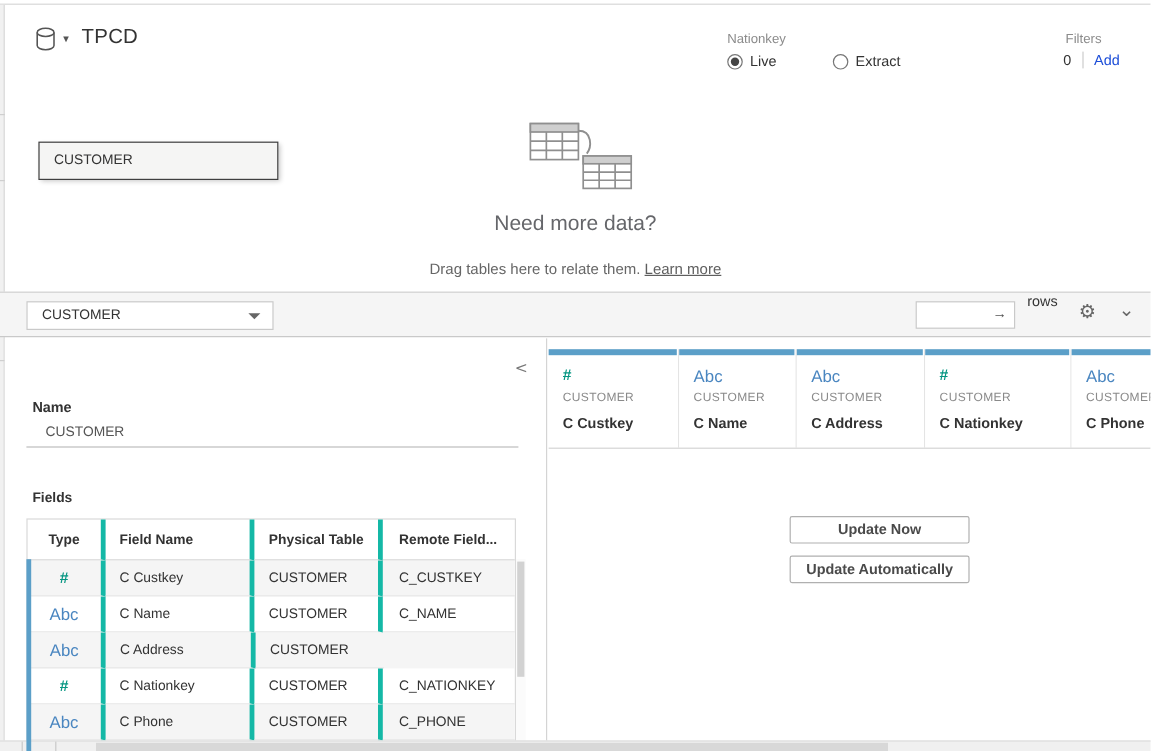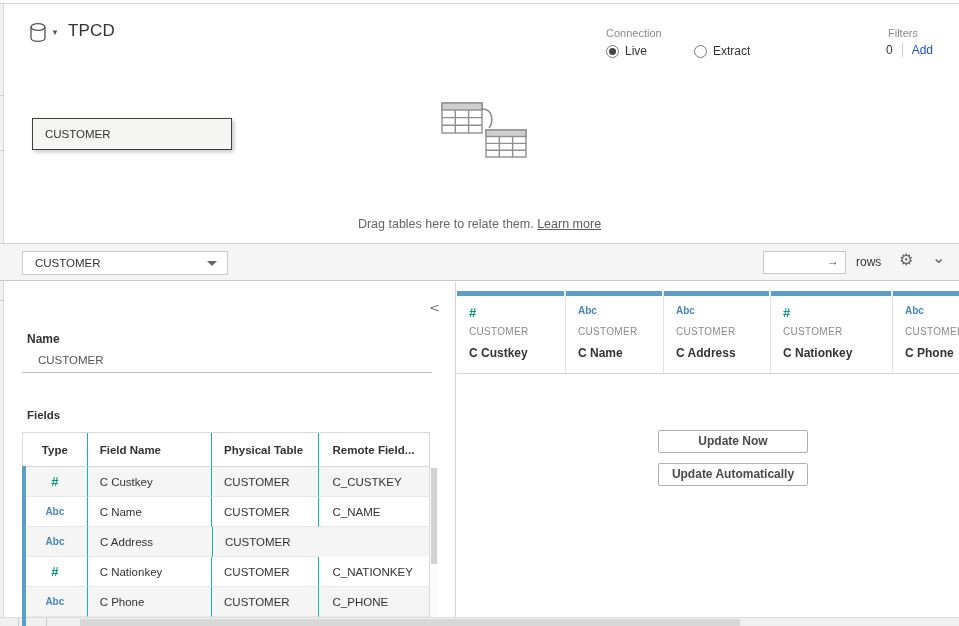--- a/index.html
+++ b/index.html
@@ -44,49 +44,49 @@
     border-top:1px solid #d2d2d2; border-bottom:1px solid #c9c9c9; }
   .table-select { left:22px; top:7px; width:206px; height:24px; background:#fff;
     border:1px solid #c9c9c9; font-size:11.5px; color:#333; line-height:22px;
     padding-left:12px; cursor:pointer; }
   .select-caret { position:absolute; right:10px; top:9px; width:0; height:0;
     border-left:5px solid transparent; border-right:5px solid transparent; border-top:5px solid #666; }
   .rows-input-wrap { left:763px; top:7px; width:83px; height:23px; }
   .rows-input { width:83px; height:23px; border:1px solid #c9c9c9; background:#fff;
     font-size:12px; padding:0 22px 0 6px; font-family:inherit; }
   .rows-arrow { position:absolute; right:7px; top:3px; font-size:12px; color:#555; }
-  .rows-label { left:856px; top:11px; font-size:12px; color:#333; }
+  .rows-label { left:856px; top:0; font-size:12px; color:#333; }
   .gear { left:899px; top:6px; font-size:16px; color:#666; cursor:pointer; }
   .toolbar-chevron { left:932px; top:4px; font-size:16px; color:#666; cursor:pointer; }
 
   
   .left-panel { top:282px; left:4px; width:452px; bottom:0; background:#fff; border-right:1px solid #d4d4d4; }
   .collapse-chevron { left:425px; top:18px; font-size:13px; color:#777; cursor:pointer;
     font-family:"DejaVu Sans",sans-serif; }
   .name-label { left:23px; top:50px; font-size:12px; font-weight:bold; color:#333; }
   .name-value { left:34px; top:72px; font-size:11.5px; color:#555; }
   .name-underline { left:18px; top:90px; width:410px; height:1px; background:#bdbdbd; }
   .fields-label { left:23px; top:127px; font-size:11.5px; font-weight:bold; color:#333; }
 
   .ftable { left:18px; top:150px; width:408px; border:1px solid #d9d9d9; background:#fff; }
   .frow { display:flex; height:30px; }
   .frow.header { height:34px; }
-  .fcell { border-right:1px solid #14b8a6; border-bottom:1px solid #e8e8e8; display:flex;
+  .fcell { border-right:4px solid #14b8a6; border-bottom:1px solid #e8e8e8; display:flex;
     align-items:center; padding-left:12px; font-size:11.5px; color:#333; overflow:hidden; white-space:nowrap; }
   .fcell:last-child { border-right:none; }
   .frow.header .fcell { font-weight:bold; border-bottom:1px solid #d9d9d9; }
   .c-type { width:65px; justify-content:center; padding-left:0; }
   .c-field { width:125px; }
   .c-phys { width:107px; }
   .c-remote { width:111px;padding-left:14px; }
   .frow.odd { background:#f5f5f5; }
   .frow.partial { height:12px; border-bottom:none; }
   .accent-bar { left:18px; top:184px; width:4px; height:174px; background:#5b9fc8; z-index:2; }
   .type-num { color:#069682; font-weight:bold; font-size:13px; }
-  .type-str { color:#4a86c0; font-size:10px;font-weight:bold; }
+  .type-str { color:#4a86c0; font-size:14px; }
   .vscroll { left:426px; top:184px; width:8px; height:160px; background:#fbfbfb; }
   .vscroll-thumb { position:absolute; left:1px; top:2px; width:6px; height:96px; background:#d2d2d2; }
 
   
   .grid { top:282px; left:457px; right:0; bottom:0; background:#fff; overflow:hidden; }
   .gcol { position:absolute; top:9px; height:82px; background:#fff; border-right:1px solid #e4e4e4; }
   .gcol-strip { height:5px; background:#5b9fc8; margin-right:1px; }
   .gcol-type { margin:9px 0 0 12px; height:14px; }
   .gcol-table { margin:7px 0 0 12px; font-size:10px; color:#8a8a8a; letter-spacing:.3px; }
   .gcol-field { margin:9px 0 0 12px; font-size:12px; font-weight:bold; color:#333; }
@@ -113,21 +113,21 @@
     <div class="abs sliver-tick" style="top:296px"></div>
   </div>
 
   <svg class="abs db-icon" viewBox="0 0 20 22">
     <ellipse cx="9" cy="5" rx="7" ry="3.4" fill="none" stroke="currentColor" stroke-width="1.3"></ellipse>
     <path d="M2 5 v11 c0 1.9 3.1 3.4 7 3.4 s7-1.5 7-3.4 V5" fill="none" stroke="currentColor" stroke-width="1.3"></path>
   </svg>
   <span class="abs db-caret">▼</span>
   <div class="abs page-title">TPCD</div>
 
-  <div class="abs conn-label">Connection</div>
+  <div class="abs conn-label">Nationkey</div>
   <div class="abs radio-row">
     <span class="radio selected"></span>
     <span class="radio-label">Live</span>
     <span class="radio-gap"></span>
     <span class="radio"></span>
     <span class="radio-label">Extract</span>
   </div>
 
   <div class="abs filters-label">Filters</div>
   <div class="abs filters-row">
@@ -151,20 +151,21 @@
     <g stroke="#8f8f8f" stroke-width="1.4" fill="#fff">
       <rect x="53" y="33" width="40" height="27"></rect>
       <rect x="53" y="33" width="40" height="6.5" fill="#cfcfcf"></rect>
       <line x1="66.3" y1="39.5" x2="66.3" y2="60"></line>
       <line x1="79.6" y1="39.5" x2="79.6" y2="60"></line>
       <line x1="53" y1="46.4" x2="93" y2="46.4"></line>
       <line x1="53" y1="53.2" x2="93" y2="53.2"></line>
     </g>
   </svg>
 
+  <div class="abs empty-title">Need more data?</div>
   <div class="abs empty-hint"><span>Drag tables here to relate them. </span><span class="learn-more">Learn more</span></div>
 
   <div class="abs toolbar">
     <div class="abs table-select">
       <span>CUSTOMER</span>
       <span class="select-caret"></span>
     </div>
     <div class="abs rows-input-wrap">
       <input class="rows-input" type="text" value="" style="">
       <span class="rows-arrow">→</span>

